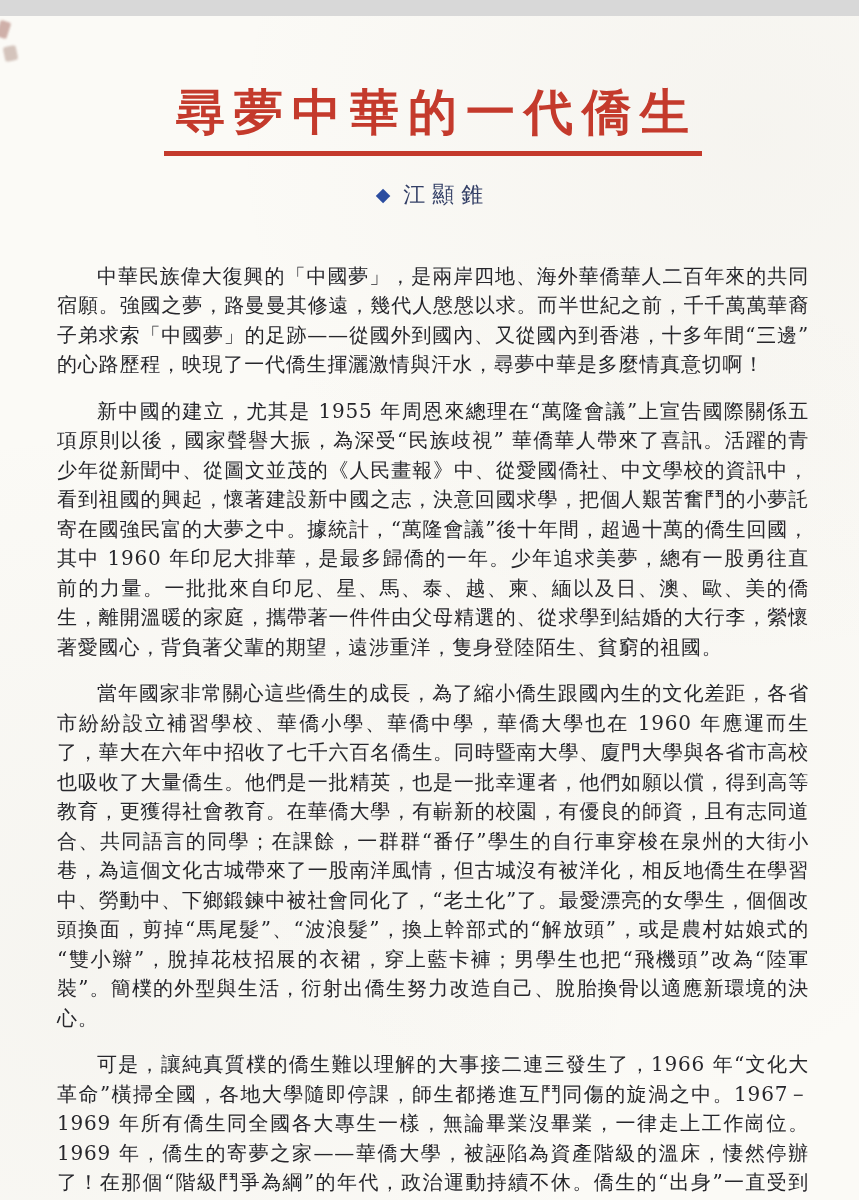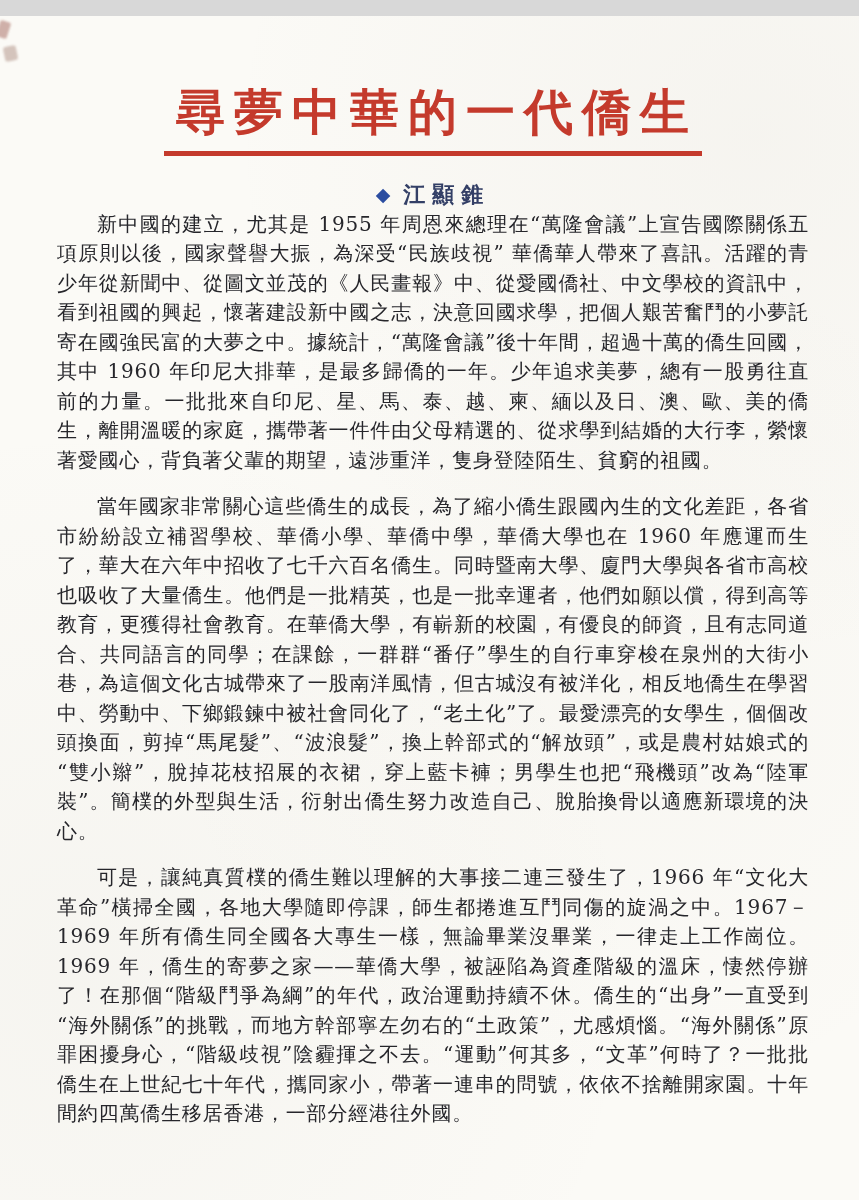--- a/index.html
+++ b/index.html
@@ -30,21 +30,21 @@
     font-size: 49px;
     line-height: 1.18;
     font-weight: 700;
     letter-spacing: 9px;
     color: var(--title-red, #c43a2c);
     border-bottom: 5px solid var(--title-red, #c43a2c);
     padding: 0 4px 9px 12px;
   }
   .author-line { text-align: center; margin-top: 24px; font-size: 21px; }
   .diamond-icon { color: var(--accent-blue, #2b4da0); font-size: 19px; margin-right: 13px; vertical-align: 1px; }
-  .author-name { color: #333f66; font-size: 22px; letter-spacing: 7px; font-weight: 700; }
+  .author-name { color: #333f66; font-size: 22px; letter-spacing: 7px; font-weight: 400; }
 
   .intro { margin-top: 52px; }
   p.body-text {
     margin: 0 0 17px 0;
     font-size: 20px;
     line-height: 29.5px;
     letter-spacing: 0.8px;
     text-align: justify;
     text-indent: 2em;
   }
@@ -68,18 +68,21 @@
   <div class="scan-mark m2"></div>
 
   <div class="title-wrap">
     <h1 class="page-title">尋夢中華的一代僑生</h1>
   </div>
 
   <div class="author-line">
     <span class="diamond-icon">◆</span><span class="author-name">江顯錐</span>
   </div>
 
+  <div class="intro">
+    <p class="body-text">中華民族偉大復興的「中國夢」，是兩岸四地、海外華僑華人二百年來的共同宿願。強國之夢，路曼曼其修遠，幾代人慇慇以求。而半世紀之前，千千萬萬華裔子弟求索「中國夢」的足跡——從國外到國內、又從國內到香港，十多年間“三邊”的心路歷程，映現了一代僑生揮灑激情與汗水，尋夢中華是多麼情真意切啊！</p>
+  </div>
 
 
   <p class="body-text">新中國的建立，尤其是 1955 年周恩來總理在“萬隆會議”上宣告國際關係五項原則以後，國家聲譽大振，為深受“民族歧視” 華僑華人帶來了喜訊。活躍的青少年從新聞中、從圖文並茂的《人民畫報》中、從愛國僑社、中文學校的資訊中，看到祖國的興起，懷著建設新中國之志，決意回國求學，把個人艱苦奮鬥的小夢託寄在國強民富的大夢之中。據統計，“萬隆會議”後十年間，超過十萬的僑生回國，其中 1960 年印尼大排華，是最多歸僑的一年。少年追求美夢，總有一股勇往直前的力量。一批批來自印尼、星、馬、泰、越、柬、緬以及日、澳、歐、美的僑生，離開溫暖的家庭，攜帶著一件件由父母精選的、從求學到結婚的大行李，縈懷著愛國心，背負著父輩的期望，遠涉重洋，隻身登陸陌生、貧窮的祖國。</p>
   <p class="body-text">當年國家非常關心這些僑生的成長，為了縮小僑生跟國內生的文化差距，各省市紛紛設立補習學校、華僑小學、華僑中學，華僑大學也在 1960 年應運而生了，華大在六年中招收了七千六百名僑生。同時暨南大學、廈門大學與各省市高校也吸收了大量僑生。他們是一批精英，也是一批幸運者，他們如願以償，得到高等教育，更獲得社會教育。在華僑大學，有嶄新的校園，有優良的師資，且有志同道合、共同語言的同學；在課餘，一群群“番仔”學生的自行車穿梭在泉州的大街小巷，為這個文化古城帶來了一股南洋風情，但古城沒有被洋化，相反地僑生在學習中、勞動中、下鄉鍛鍊中被社會同化了，“老土化”了。最愛漂亮的女學生，個個改頭換面，剪掉“馬尾髮”、“波浪髮”，換上幹部式的“解放頭”，或是農村姑娘式的“雙小辮”，脫掉花枝招展的衣裙，穿上藍卡褲；男學生也把“飛機頭”改為“陸軍裝”。簡樸的外型與生活，衍射出僑生努力改造自己、脫胎換骨以適應新環境的決心。</p>
   <p class="body-text">可是，讓純真質樸的僑生難以理解的大事接二連三發生了，1966 年“文化大革命”橫掃全國，各地大學隨即停課，師生都捲進互鬥同傷的旋渦之中。1967－1969 年所有僑生同全國各大專生一樣，無論畢業沒畢業，一律走上工作崗位。1969 年，僑生的寄夢之家——華僑大學，被誣陷為資產階級的溫床，悽然停辦了！在那個“階級鬥爭為綱”的年代，政治運動持續不休。僑生的“出身”一直受到“海外關係”的挑戰，而地方幹部寧左勿右的“土政策”，尤感煩惱。“海外關係”原罪困擾身心，“階級歧視”陰霾揮之不去。“運動”何其多，“文革”何時了？一批批僑生在上世紀七十年代，攜同家小，帶著一連串的問號，依依不捨離開家園。十年間約四萬僑生移居香港，一部分經港往外國。</p>
 </div>
 
 </body></html>

